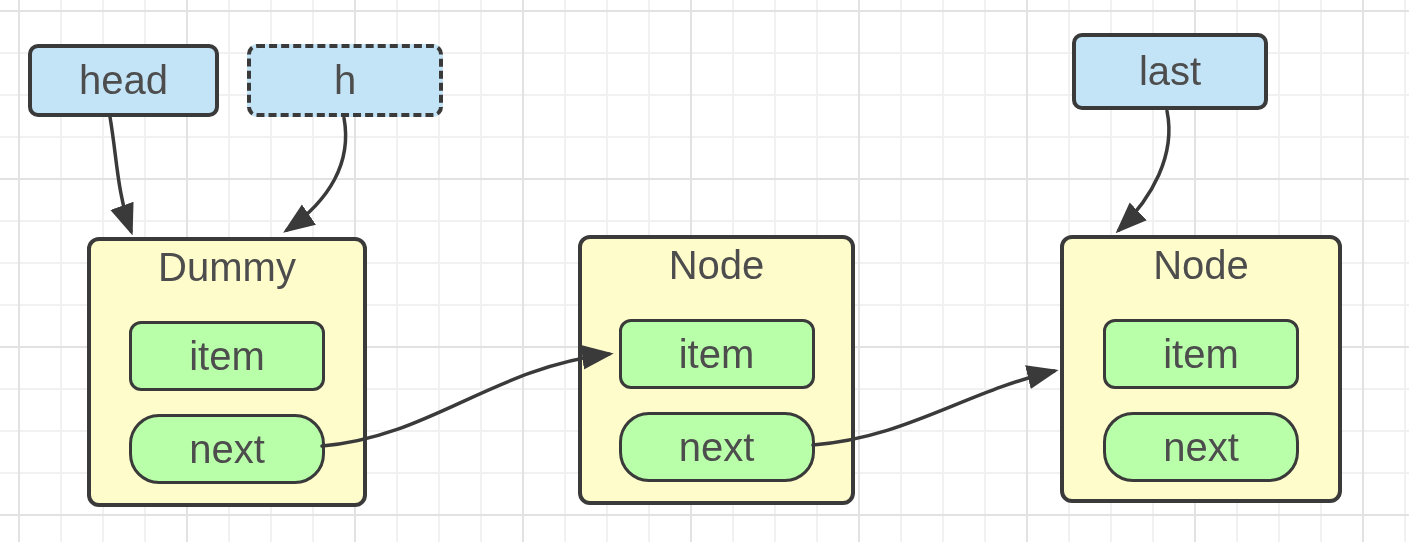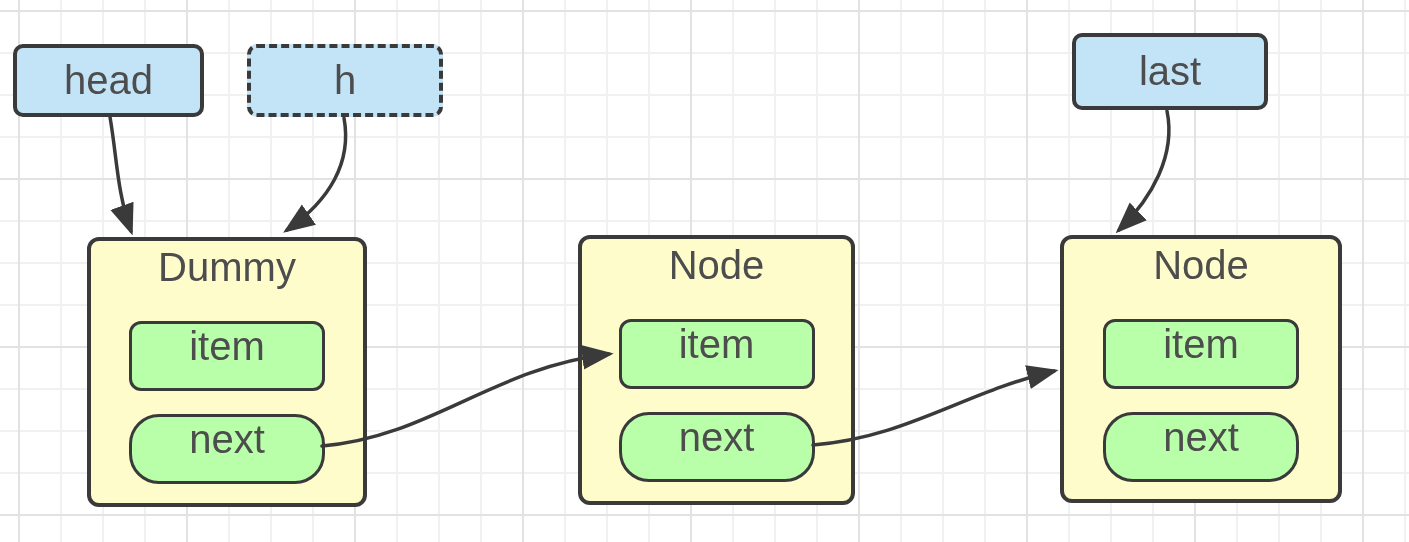--- a/index.html
+++ b/index.html
@@ -45,26 +45,26 @@
     position:absolute;top:2px;left:0;right:0;
     height:48px;line-height:48px;
     text-align:center;font-size:40px;
   }
   .field{
     position:absolute;left:50%;transform:translateX(-50%);
     width:196px;height:70px;
     background:var(--field-fill);
     border:3px solid var(--stroke);
     border-radius:12px;
-    display:flex;justify-content:center;
+    display:flex;align-items:center;justify-content:center;
     font-size:40px;
   }
   .field.item{top:80px;}
   .field.next{top:173px;border-radius:30px;}
-  #p-head{left:13px;top:44px;width:191px;height:73px;}
+  #p-head{left:28px;top:44px;width:191px;height:73px;}
   #p-h{left:247px;top:44px;width:196px;height:73px;}
   #p-last{left:1072px;top:33px;width:196px;height:77px;}
   #n-dummy{left:87px;top:237px;width:280px;height:270px;}
   #n-node2{left:578px;top:235px;width:277px;height:270px;}
   #n-node3{left:1060px;top:235px;width:282px;height:268px;}
   svg.arrows{position:absolute;left:0;top:0;width:1409px;height:542px;pointer-events:none;}
   svg.arrows path.edge{stroke:var(--stroke);stroke-width:3.5;fill:none;stroke-linecap:round;}
   svg.arrows .head{fill:var(--stroke);}
 </style>
 </head>

